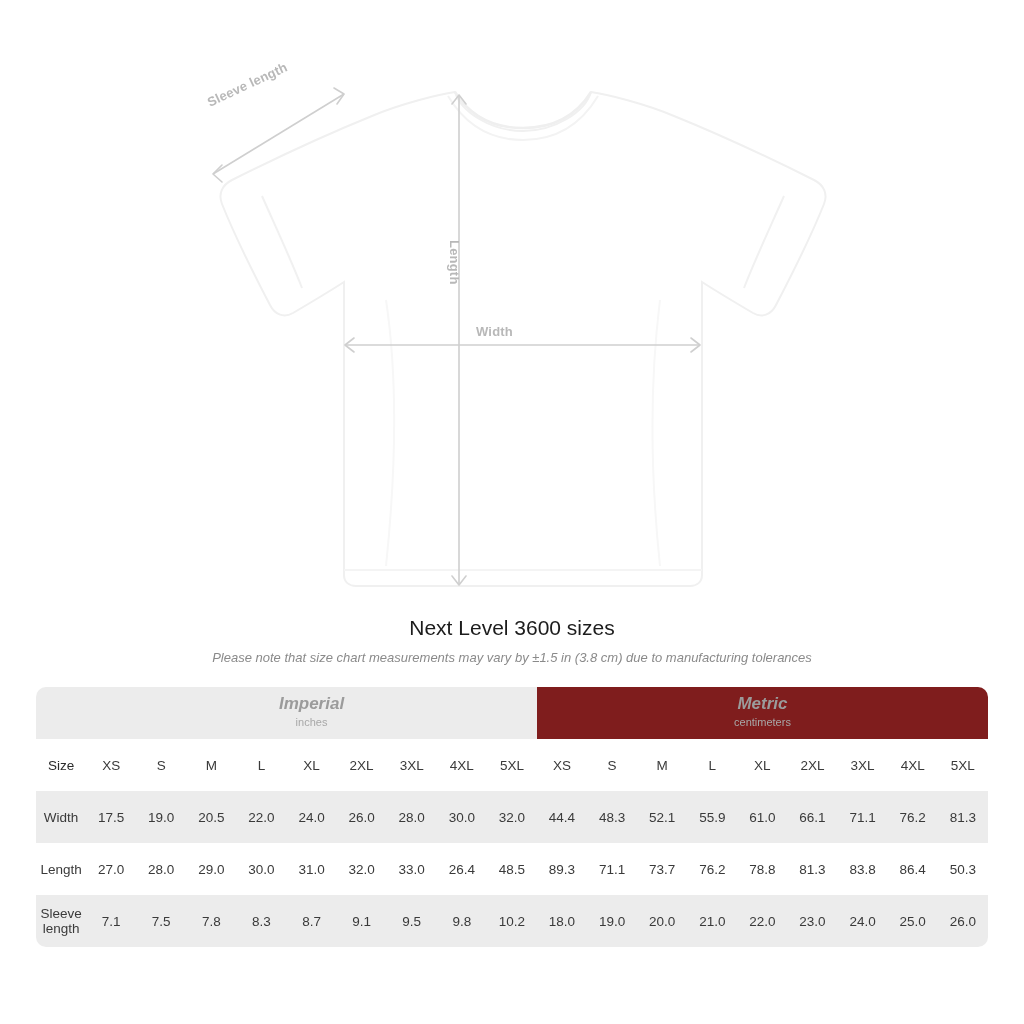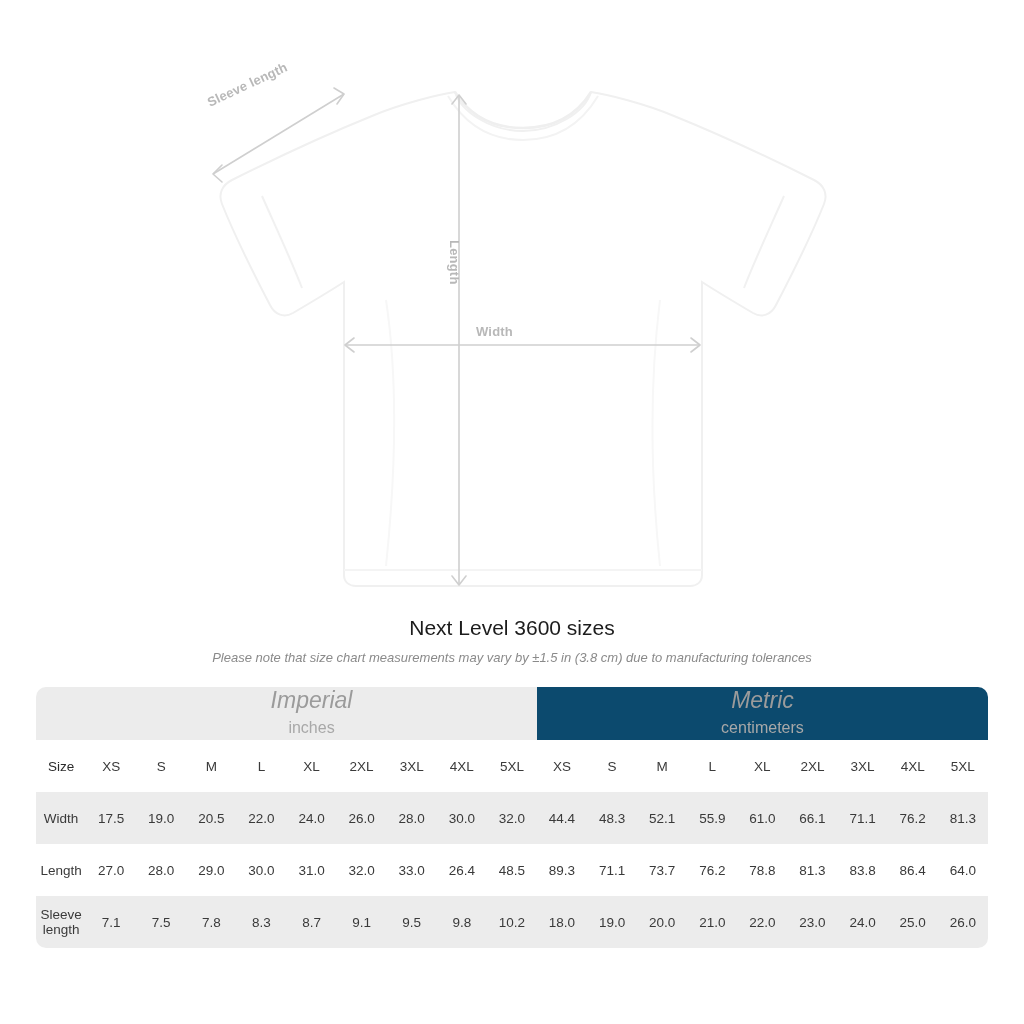--- a/index.html
+++ b/index.html
@@ -95,32 +95,32 @@
   
   .unit-row td {
     height: 68px;
     background: #ececec;
   }
   .unit-row td.corner-left {
     background: #ececec;
     border-top-left-radius: 10px;
   }
   .unit-row td.corner-right {
-    background: #0c4a6e;
+    background: #7f1d1d;
     border-top-right-radius: 10px;
   }
   .unit-name {
-    font-size: 23px;
+    font-size: 17px;
     font-style: italic;
-    font-weight: normal;
+    font-weight: bold;
     color: #9b9b9b;
     line-height: 1.2;
   }
   .unit-sub {
-    font-size: 16px;
+    font-size: 11px;
     color: #a8a8a8;
     line-height: 1.6;
   }
 
   .size-row td {
     background: #ffffff;
     font-weight: bold;
     color: #2b2b2b;
     font-size: 13.5px;
     height: 50px;
@@ -285,21 +285,21 @@
         <td>26.4</td>
         <td>48.5</td>
         <td>89.3</td>
         <td>71.1</td>
         <td>73.7</td>
         <td>76.2</td>
         <td>78.8</td>
         <td>81.3</td>
         <td>83.8</td>
         <td>86.4</td>
-        <td>64.0</td>
+        <td>50.3</td>
       </tr>
 
       <tr class="band last-row">
         <td class="rowhead rowhead-sleeve">Sleeve length</td>
         <td>7.1</td>
         <td>7.5</td>
         <td>7.8</td>
         <td>8.3</td>
         <td>8.7</td>
         <td>9.1</td>

